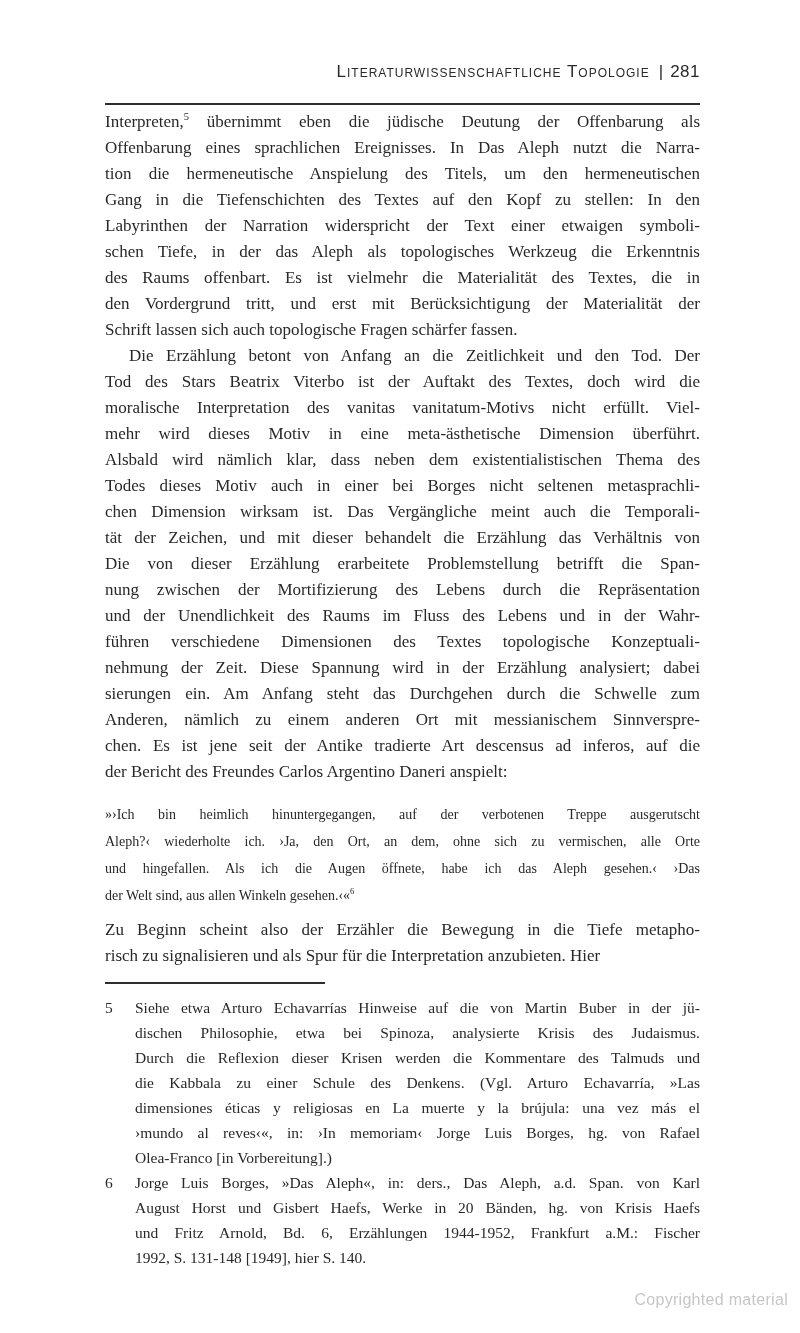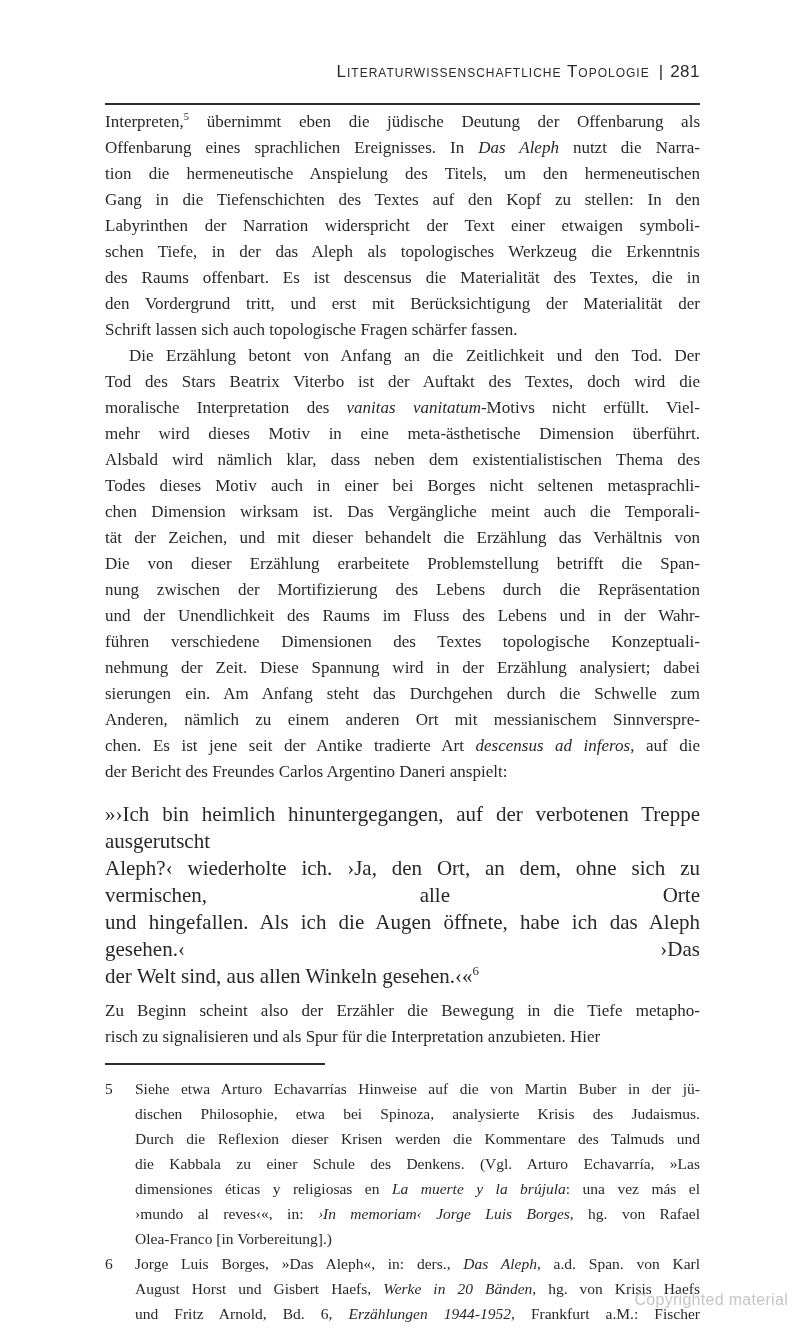--- a/index.html
+++ b/index.html
@@ -34,23 +34,23 @@
     font-size: 17px;
     line-height: 26px;
     text-align: justify;
     text-align-last: justify;
     white-space: normal;
   }
   .line.last { text-align-last: left; }
   .line.first-indent { padding-left: 24px; }
 
   .para.quote { margin-top: 16px; margin-bottom: 8px; }
-  .para.quote .line { font-size: 21px; line-height: 27px; }
+  .para.quote .line { font-size: 14px; line-height: 27px; }
 
-  .it { font-style: italic; }
+  .it { }
   sup.fnref {
     font-size: 0.62em;
     line-height: 0;
     vertical-align: super;
   }
 
   .footnote-rule {
     margin-top: 13px;
     width: 220px;
     border-top: 2px solid var(--rule, #2e2e2e);
@@ -86,21 +86,21 @@
   </div>
 
   <div class="body-text">
       <div class="para body">
         <div class="line"><span>Interpreten,</span><sup class="fnref">5</sup><span> übernimmt eben die jüdische Deutung der Offenbarung als</span></div>
         <div class="line"><span>Offenbarung eines sprachlichen Ereignisses. In </span><span class="it">Das Aleph</span><span> nutzt die Narra-</span></div>
         <div class="line"><span>tion die hermeneutische Anspielung des Titels, um den hermeneutischen</span></div>
         <div class="line"><span>Gang in die Tiefenschichten des Textes auf den Kopf zu stellen: In den</span></div>
         <div class="line"><span>Labyrinthen der Narration widerspricht der Text einer etwaigen symboli-</span></div>
         <div class="line"><span>schen Tiefe, in der das Aleph als topologisches Werkzeug die Erkenntnis</span></div>
-        <div class="line"><span>des Raums offenbart. Es ist descensus die Materialität des Textes, die in</span></div>
+        <div class="line"><span>des Raums offenbart. Es ist vielmehr die Materialität des Textes, die in</span></div>
         <div class="line"><span>den Vordergrund tritt, und erst mit Berücksichtigung der Materialität der</span></div>
         <div class="line last"><span>Schrift lassen sich auch topologische Fragen schärfer fassen.</span></div>
       </div>
       <div class="para body">
         <div class="line first-indent"><span>Die Erzählung betont von Anfang an die Zeitlichkeit und den Tod. Der</span></div>
         <div class="line"><span>Tod des Stars Beatrix Viterbo ist der Auftakt des Textes, doch wird die</span></div>
         <div class="line"><span>moralische Interpretation des </span><span class="it">vanitas vanitatum</span><span>-Motivs nicht erfüllt. Viel-</span></div>
         <div class="line"><span>mehr wird dieses Motiv in eine meta-ästhetische Dimension überführt.</span></div>
         <div class="line"><span>Alsbald wird nämlich klar, dass neben dem existentialistischen Thema des</span></div>
         <div class="line"><span>Todes dieses Motiv auch in einer bei Borges nicht seltenen metasprachli-</span></div>

